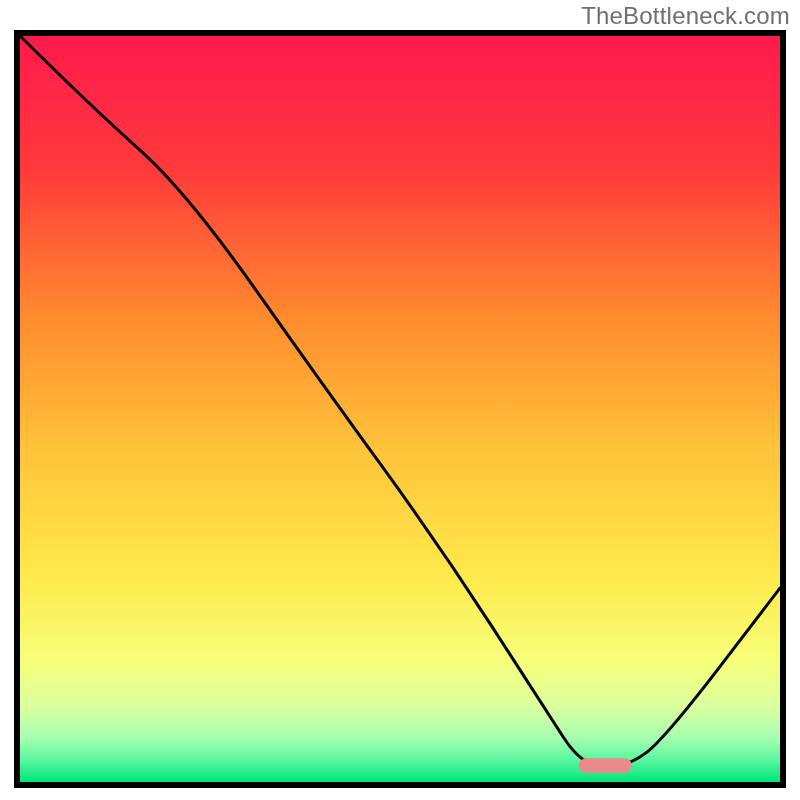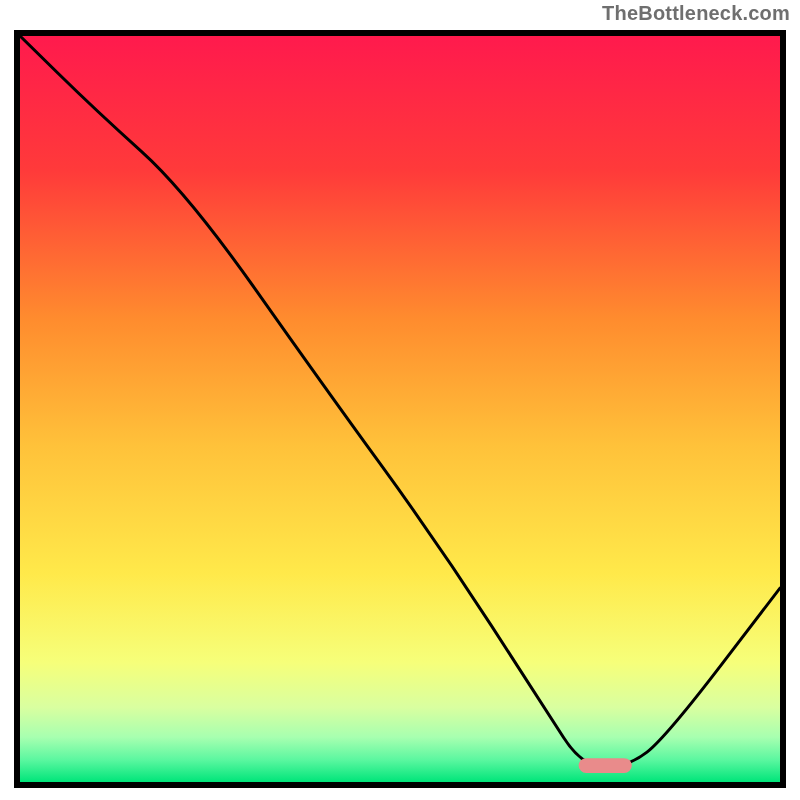--- a/index.html
+++ b/index.html
@@ -13,22 +13,22 @@
   }
   .wrapper {
     position: relative;
     width: 800px;
     height: 800px;
   }
   .watermark {
     position: absolute;
     top: 2px;
     right: 10px;
-    font-size: 20px;
-    font-weight: 700;
+    font-size: 24px;
+    font-weight: 400;
     color: #6f6f6f;
     letter-spacing: 0.2px;
   }
   .plot-frame {
     position: absolute;
     left: 14px;
     top: 30px;
     width: 772px;
     height: 758px;
     border: 6px solid #000;

